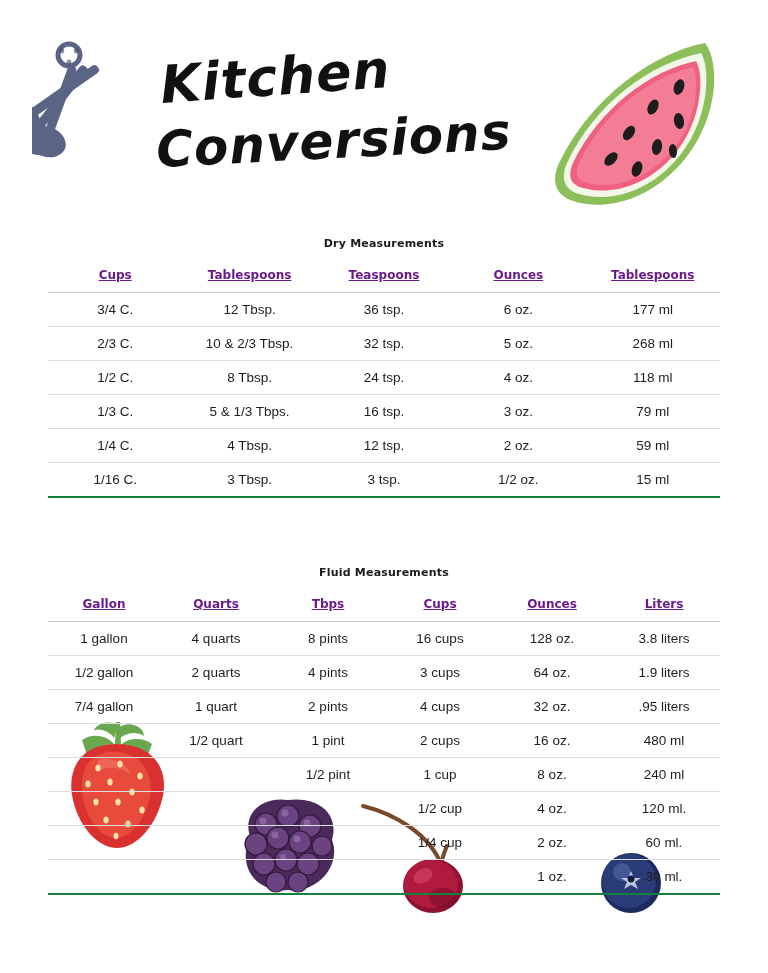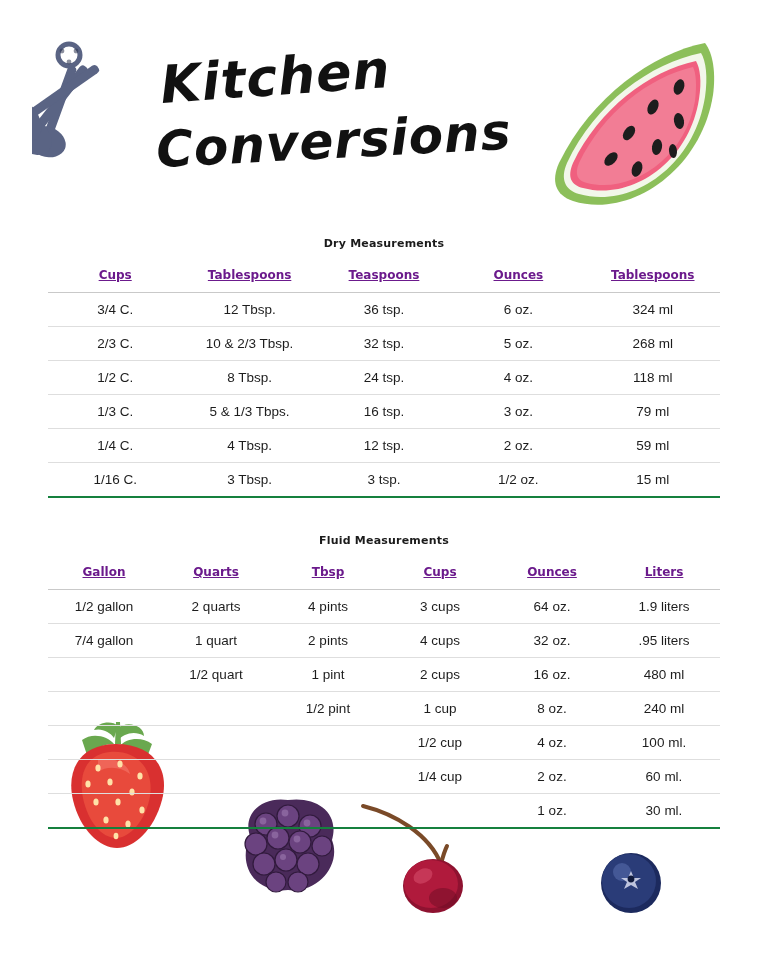--- a/index.html
+++ b/index.html
@@ -112,21 +112,21 @@
     text-align: center;
     padding: 9px 0;
     border-bottom: 1px solid #dedede;
     background: transparent;
   }
   table.conv tr:last-child td {
     border-bottom: 2px solid #15803d;
   }
 
   .dry-wrap { margin-top: 22px; }
-  .fluid-wrap { margin-top: 36px; }
+  .fluid-wrap { margin-top: 68px; }
 
   
   .fruit {
     position: absolute;
     z-index: 1;
     pointer-events: none;
   }
   .strawberry { left: 58px;  top: 718px; width: 120px; height: 135px; }
   .blackberry { left: 228px; top: 790px; width: 120px; height: 110px; }
   .cherry     { left: 355px; top: 800px; width: 145px; height: 115px; }
@@ -198,21 +198,21 @@
           <th>Ounces</th>
           <th>Tablespoons</th>
         </tr>
       </thead>
       <tbody>
         <tr>
           <td>3/4 C.</td>
           <td>12 Tbsp.</td>
           <td>36 tsp.</td>
           <td>6 oz.</td>
-          <td>324 ml</td>
+          <td>177 ml</td>
         </tr>
         <tr>
           <td>2/3 C.</td>
           <td>10 &amp; 2/3 Tbsp.</td>
           <td>32 tsp.</td>
           <td>5 oz.</td>
           <td>268 ml</td>
         </tr>
         <tr>
           <td>1/2 C.</td>
@@ -246,27 +246,35 @@
     </table>
   </div>
 
   <div class="table-block fluid-wrap">
     <div class="section-title">Fluid Measurements</div>
     <table class="conv">
       <thead>
         <tr>
           <th>Gallon</th>
           <th>Quarts</th>
-          <th>Tbsp</th>
+          <th>Tbps</th>
           <th>Cups</th>
           <th>Ounces</th>
           <th>Liters</th>
         </tr>
       </thead>
       <tbody>
+        <tr>
+          <td>1 gallon</td>
+          <td>4 quarts</td>
+          <td>8 pints</td>
+          <td>16 cups</td>
+          <td>128 oz.</td>
+          <td>3.8 liters</td>
+        </tr>
         <tr>
           <td>1/2 gallon</td>
           <td>2 quarts</td>
           <td>4 pints</td>
           <td>3 cups</td>
           <td>64 oz.</td>
           <td>1.9 liters</td>
         </tr>
         <tr>
           <td>7/4 gallon</td>
@@ -291,21 +299,21 @@
           <td>1 cup</td>
           <td>8 oz.</td>
           <td>240 ml</td>
         </tr>
         <tr>
           <td></td>
           <td></td>
           <td></td>
           <td>1/2 cup</td>
           <td>4 oz.</td>
-          <td>100 ml.</td>
+          <td>120 ml.</td>
         </tr>
         <tr>
           <td></td>
           <td></td>
           <td></td>
           <td>1/4 cup</td>
           <td>2 oz.</td>
           <td>60 ml.</td>
         </tr>
         <tr>

